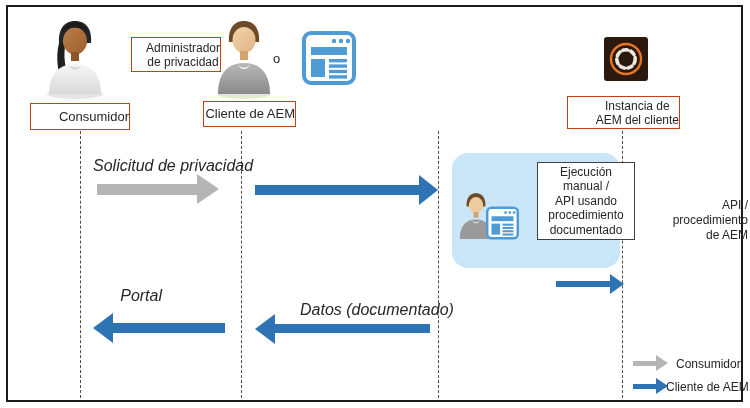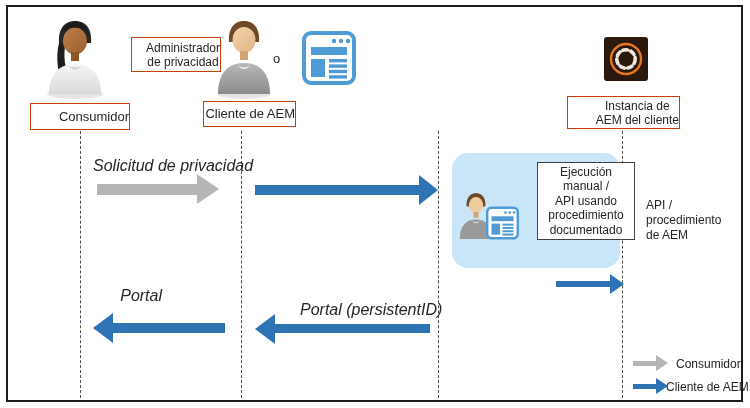--- a/index.html
+++ b/index.html
@@ -33,21 +33,21 @@
   .process{
     position:absolute;left:452px;top:153px;width:168px;height:115px;
     background:#c8e6f8;border-radius:16px;
   }
   .exec-box{
     position:absolute;left:517px;top:162px;width:96px;height:76px;
     background:#ffffff;border:1px solid #404040;
     display:flex;align-items:center;justify-content:center;text-align:center;
     font-size:12px;line-height:14.6px;white-space:pre-line;margin-left:20px;
   }
-  .note{position:absolute;font-size:12px;line-height:15px;white-space:pre-line;}
+  .note{position:absolute;font-size:12px;line-height:15px;white-space:pre-line;text-align:right;}
   .legend-label{position:absolute;font-size:12px;white-space:nowrap;}
 </style>
 </head>
 <body>
 
 <div id="canvas">
   <div id="frame"></div>
 
   <svg class="abs" style="left:41px;top:18px" width="68" height="82" viewBox="0 0 68 82">
     <defs>
@@ -174,21 +174,21 @@
 procedimiento
 documentado</span>
   </div>
 
   <div class="note" style="left:646px;top:198px;width:102px">API / procedimiento
 de AEM</div>
 
   <div class="shaft blue" style="left:556px;top:281px;width:54px;height:6px"></div>
   <div class="head r-blue-sm" style="left:610px;top:274px"></div>
 
-  <div class="msg-label" style="left:300px;top:301px;width:100px">Portal (persistentID)</div>
+  <div class="msg-label" style="left:300px;top:301px;width:100px">Datos (documentado)</div>
   <div class="head l-blue" style="left:255px;top:314px"></div>
   <div class="shaft blue" style="left:274px;top:324px;width:156px;height:9px"></div>
 
   <div class="msg-label" style="left:120px;top:287px;width:42px">Portal</div>
   <div class="head l-blue" style="left:93px;top:313px"></div>
   <div class="shaft blue" style="left:113px;top:323px;width:112px;height:10px"></div>
 
   <div class="shaft gray" style="left:633px;top:361px;width:23px;height:5px"></div>
   <div class="head leg-gray" style="left:656px;top:355px"></div>
   <div class="legend-label" style="left:676px;top:357px">Consumidor</div>

